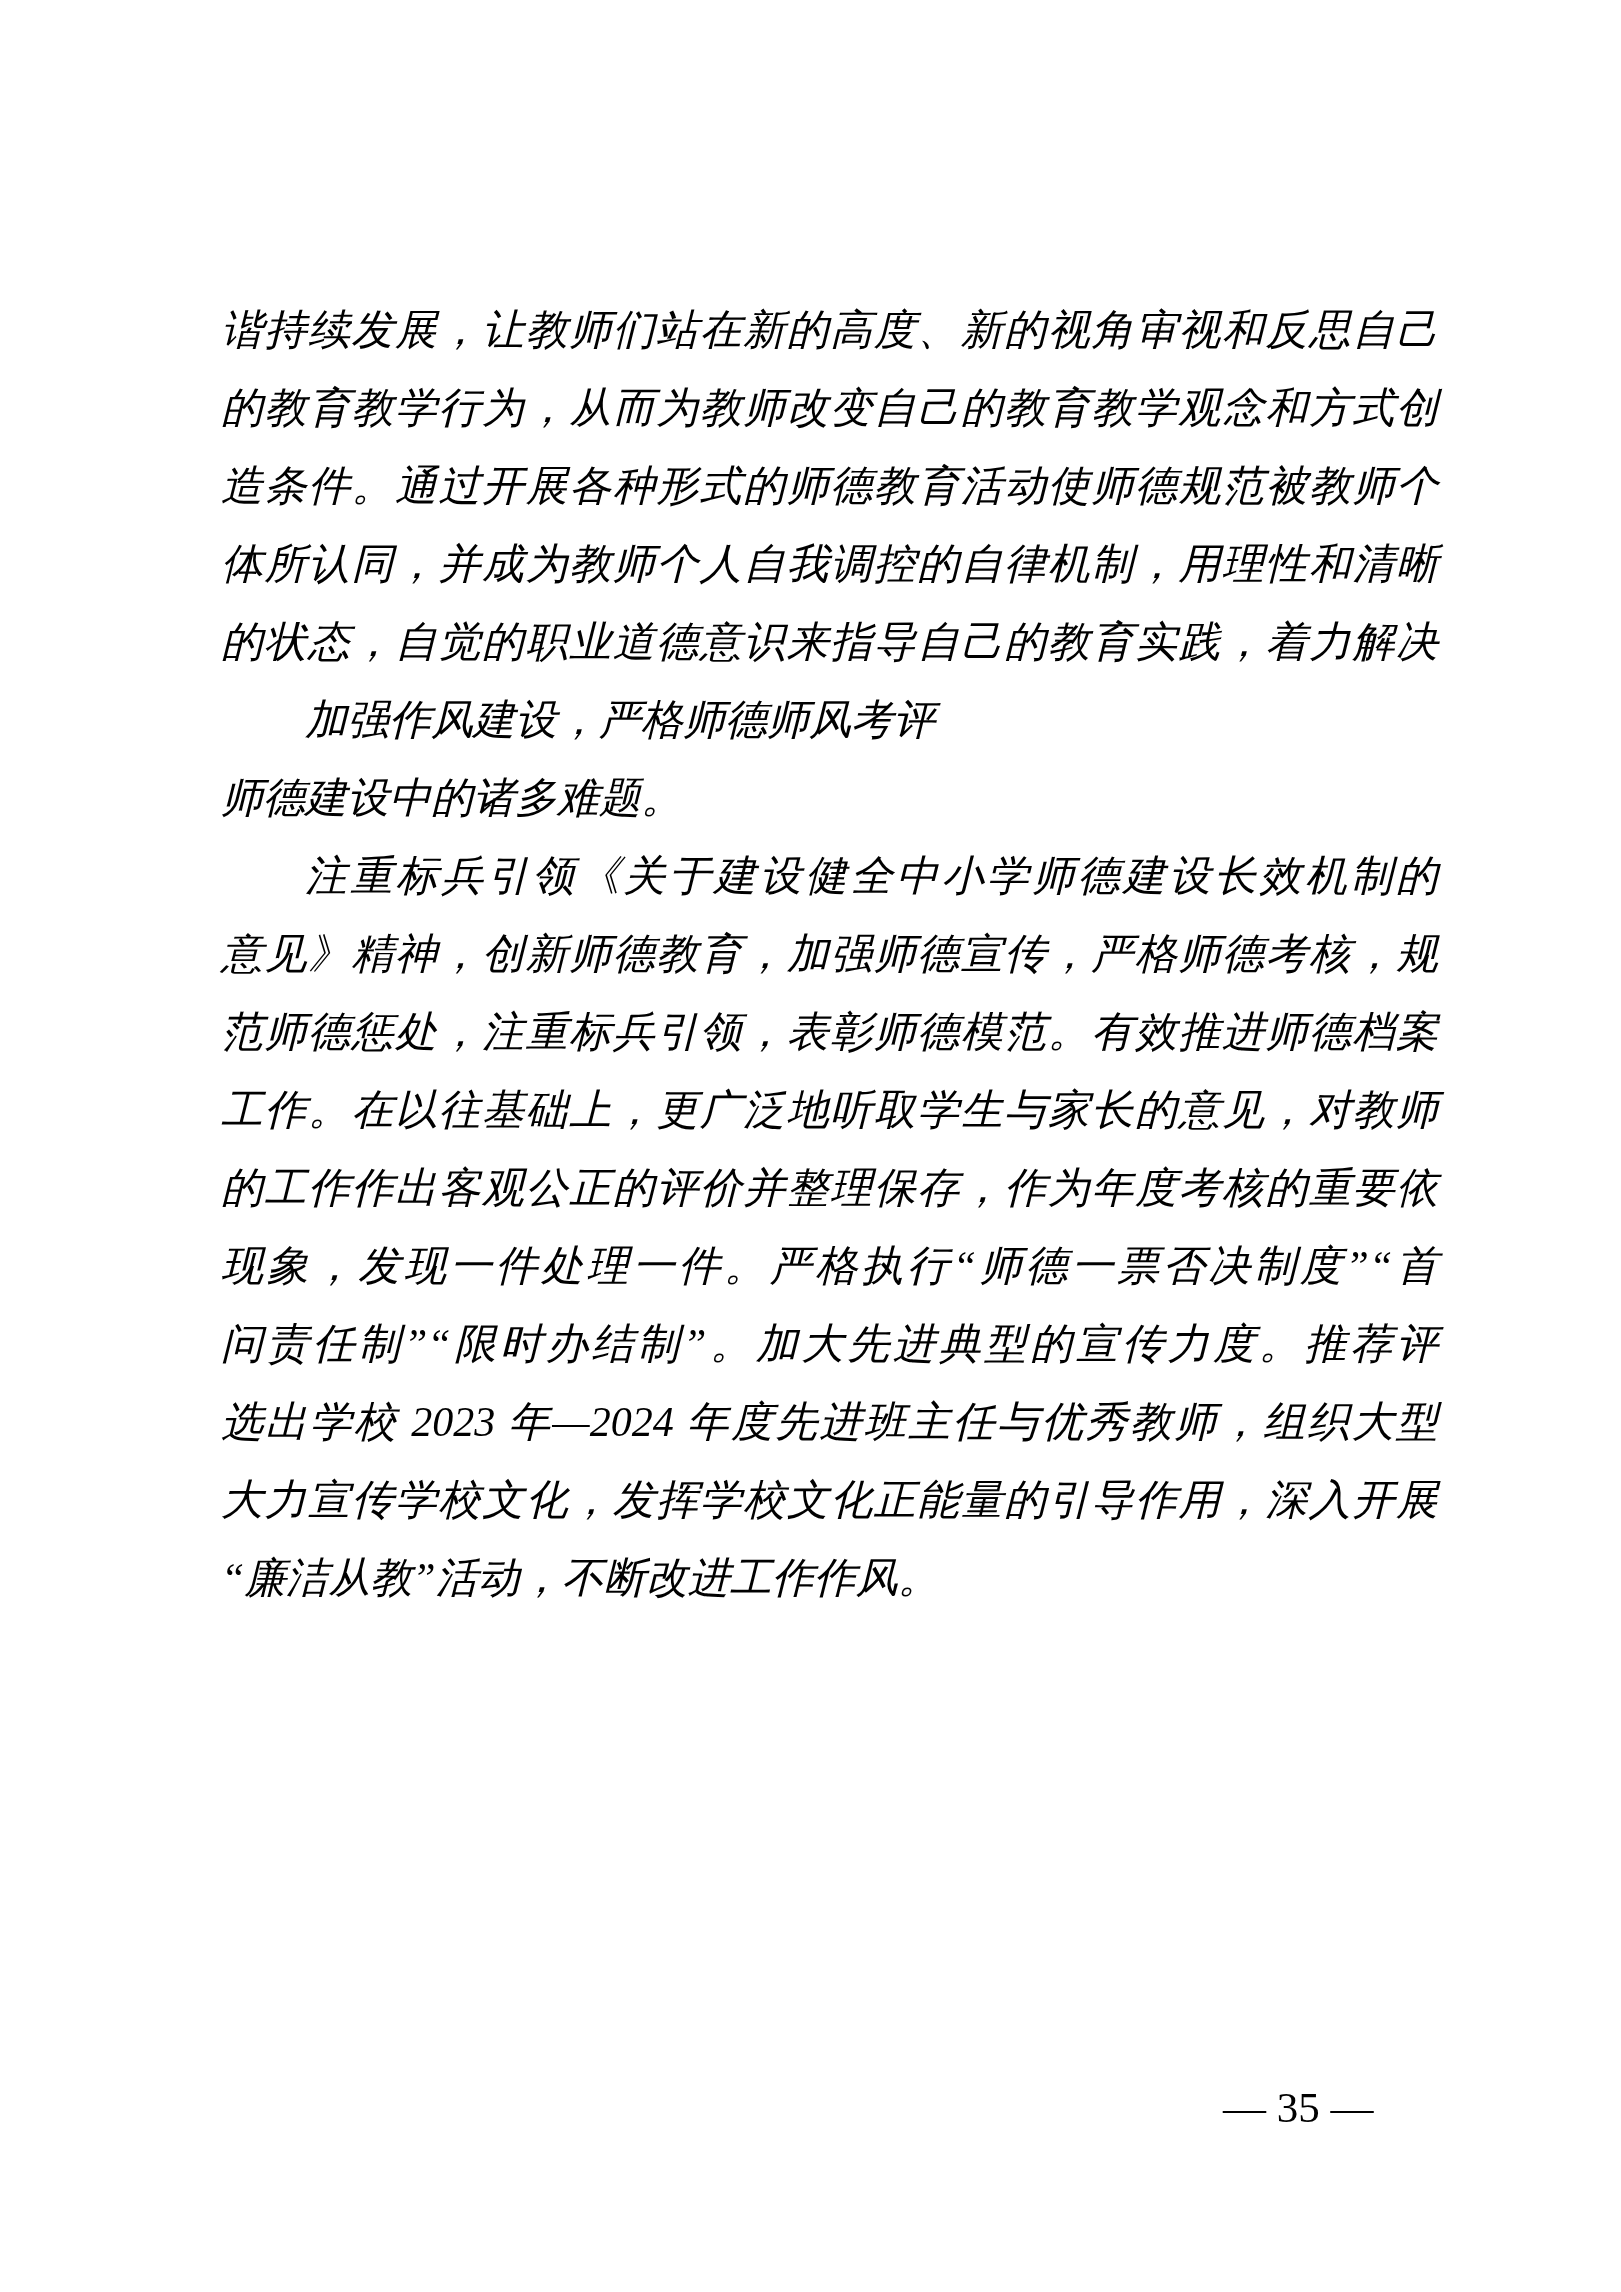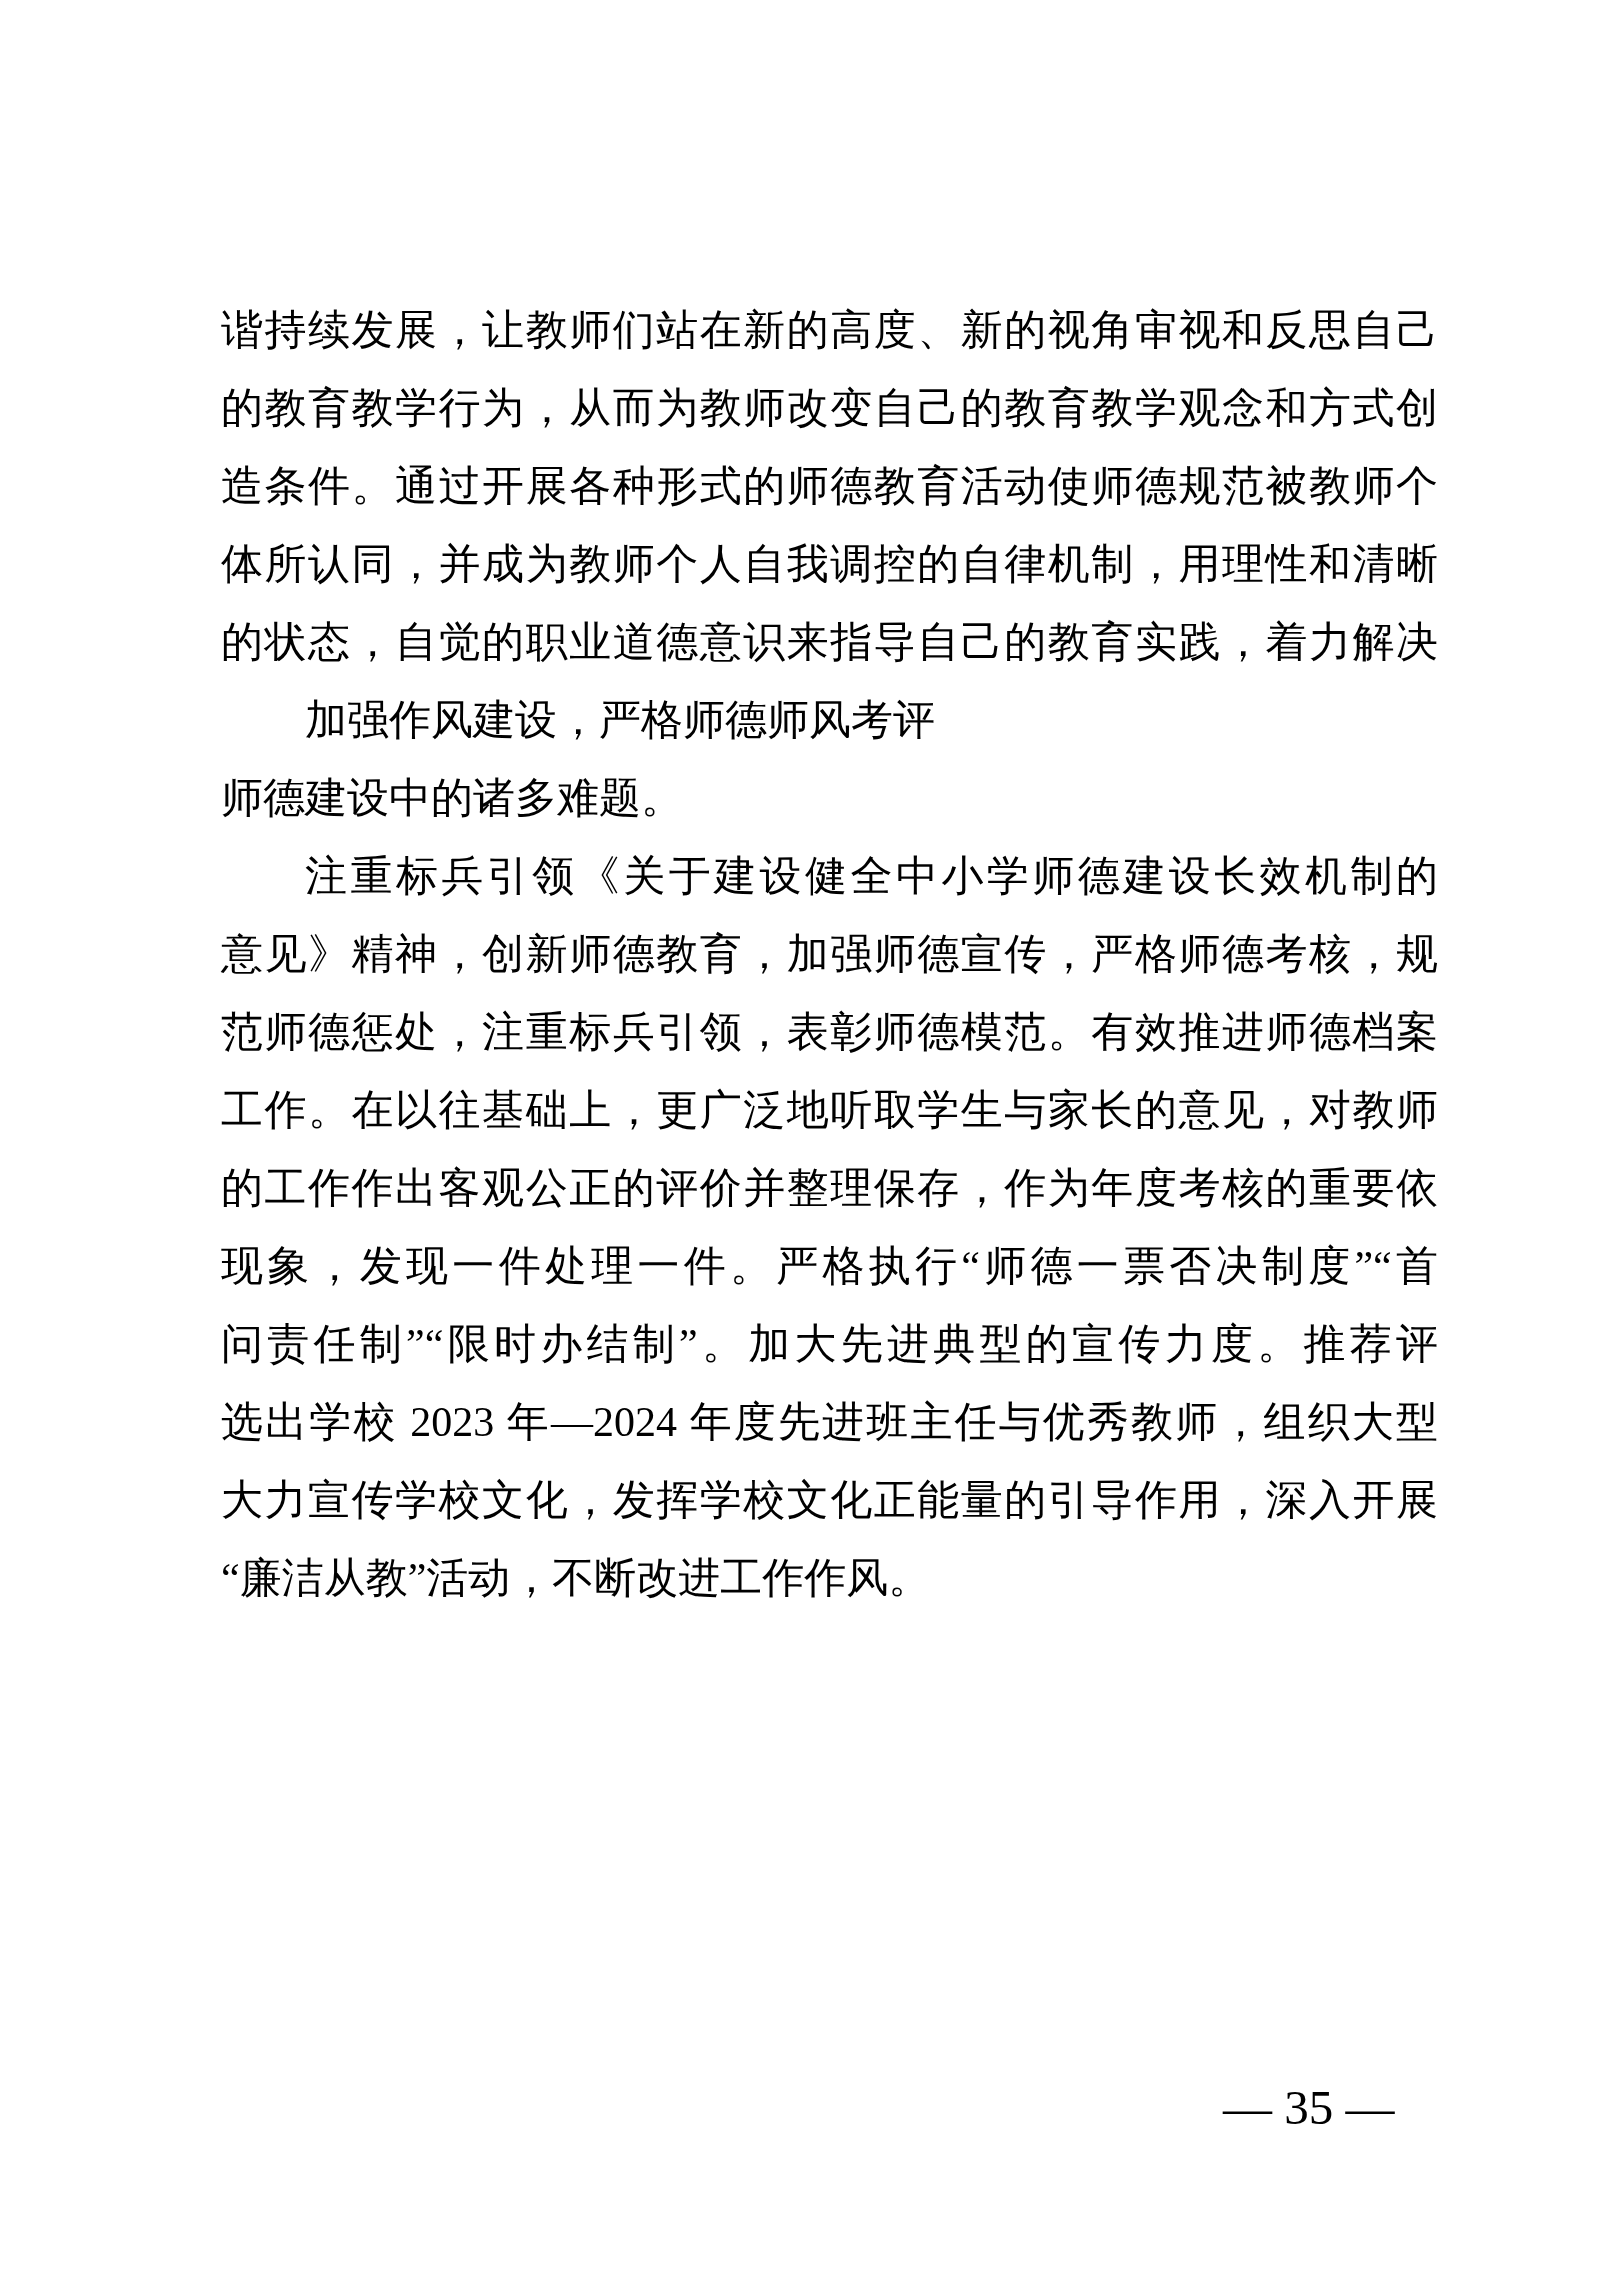--- a/index.html
+++ b/index.html
@@ -21,33 +21,34 @@
     left: 221px;
     top: 291px;
     width: 1217px;
   }
   .line {
     height: 78px;
     line-height: 78px;
     font-size: 42px;
     white-space: normal;
     color: #000000;
+    font-style: italic;
   }
   .line.j {
     text-align: justify;
     text-align-last: justify;
     text-justify: inter-character;
   }
   .page-number {
     position: absolute;
     left: 1223px;
     top: 2076px;
     height: 63px;
     line-height: 63px;
-    font-size: 49px;
+    font-size: 43px;
     color: #000000;
     white-space: nowrap;
   }
 </style>
 </head>
 <body>
 
 <div class="page">
   <div class="text-block">
       <div class="line j">谐持续发展，让教师们站在新的高度、新的视角审视和反思自己</div>

